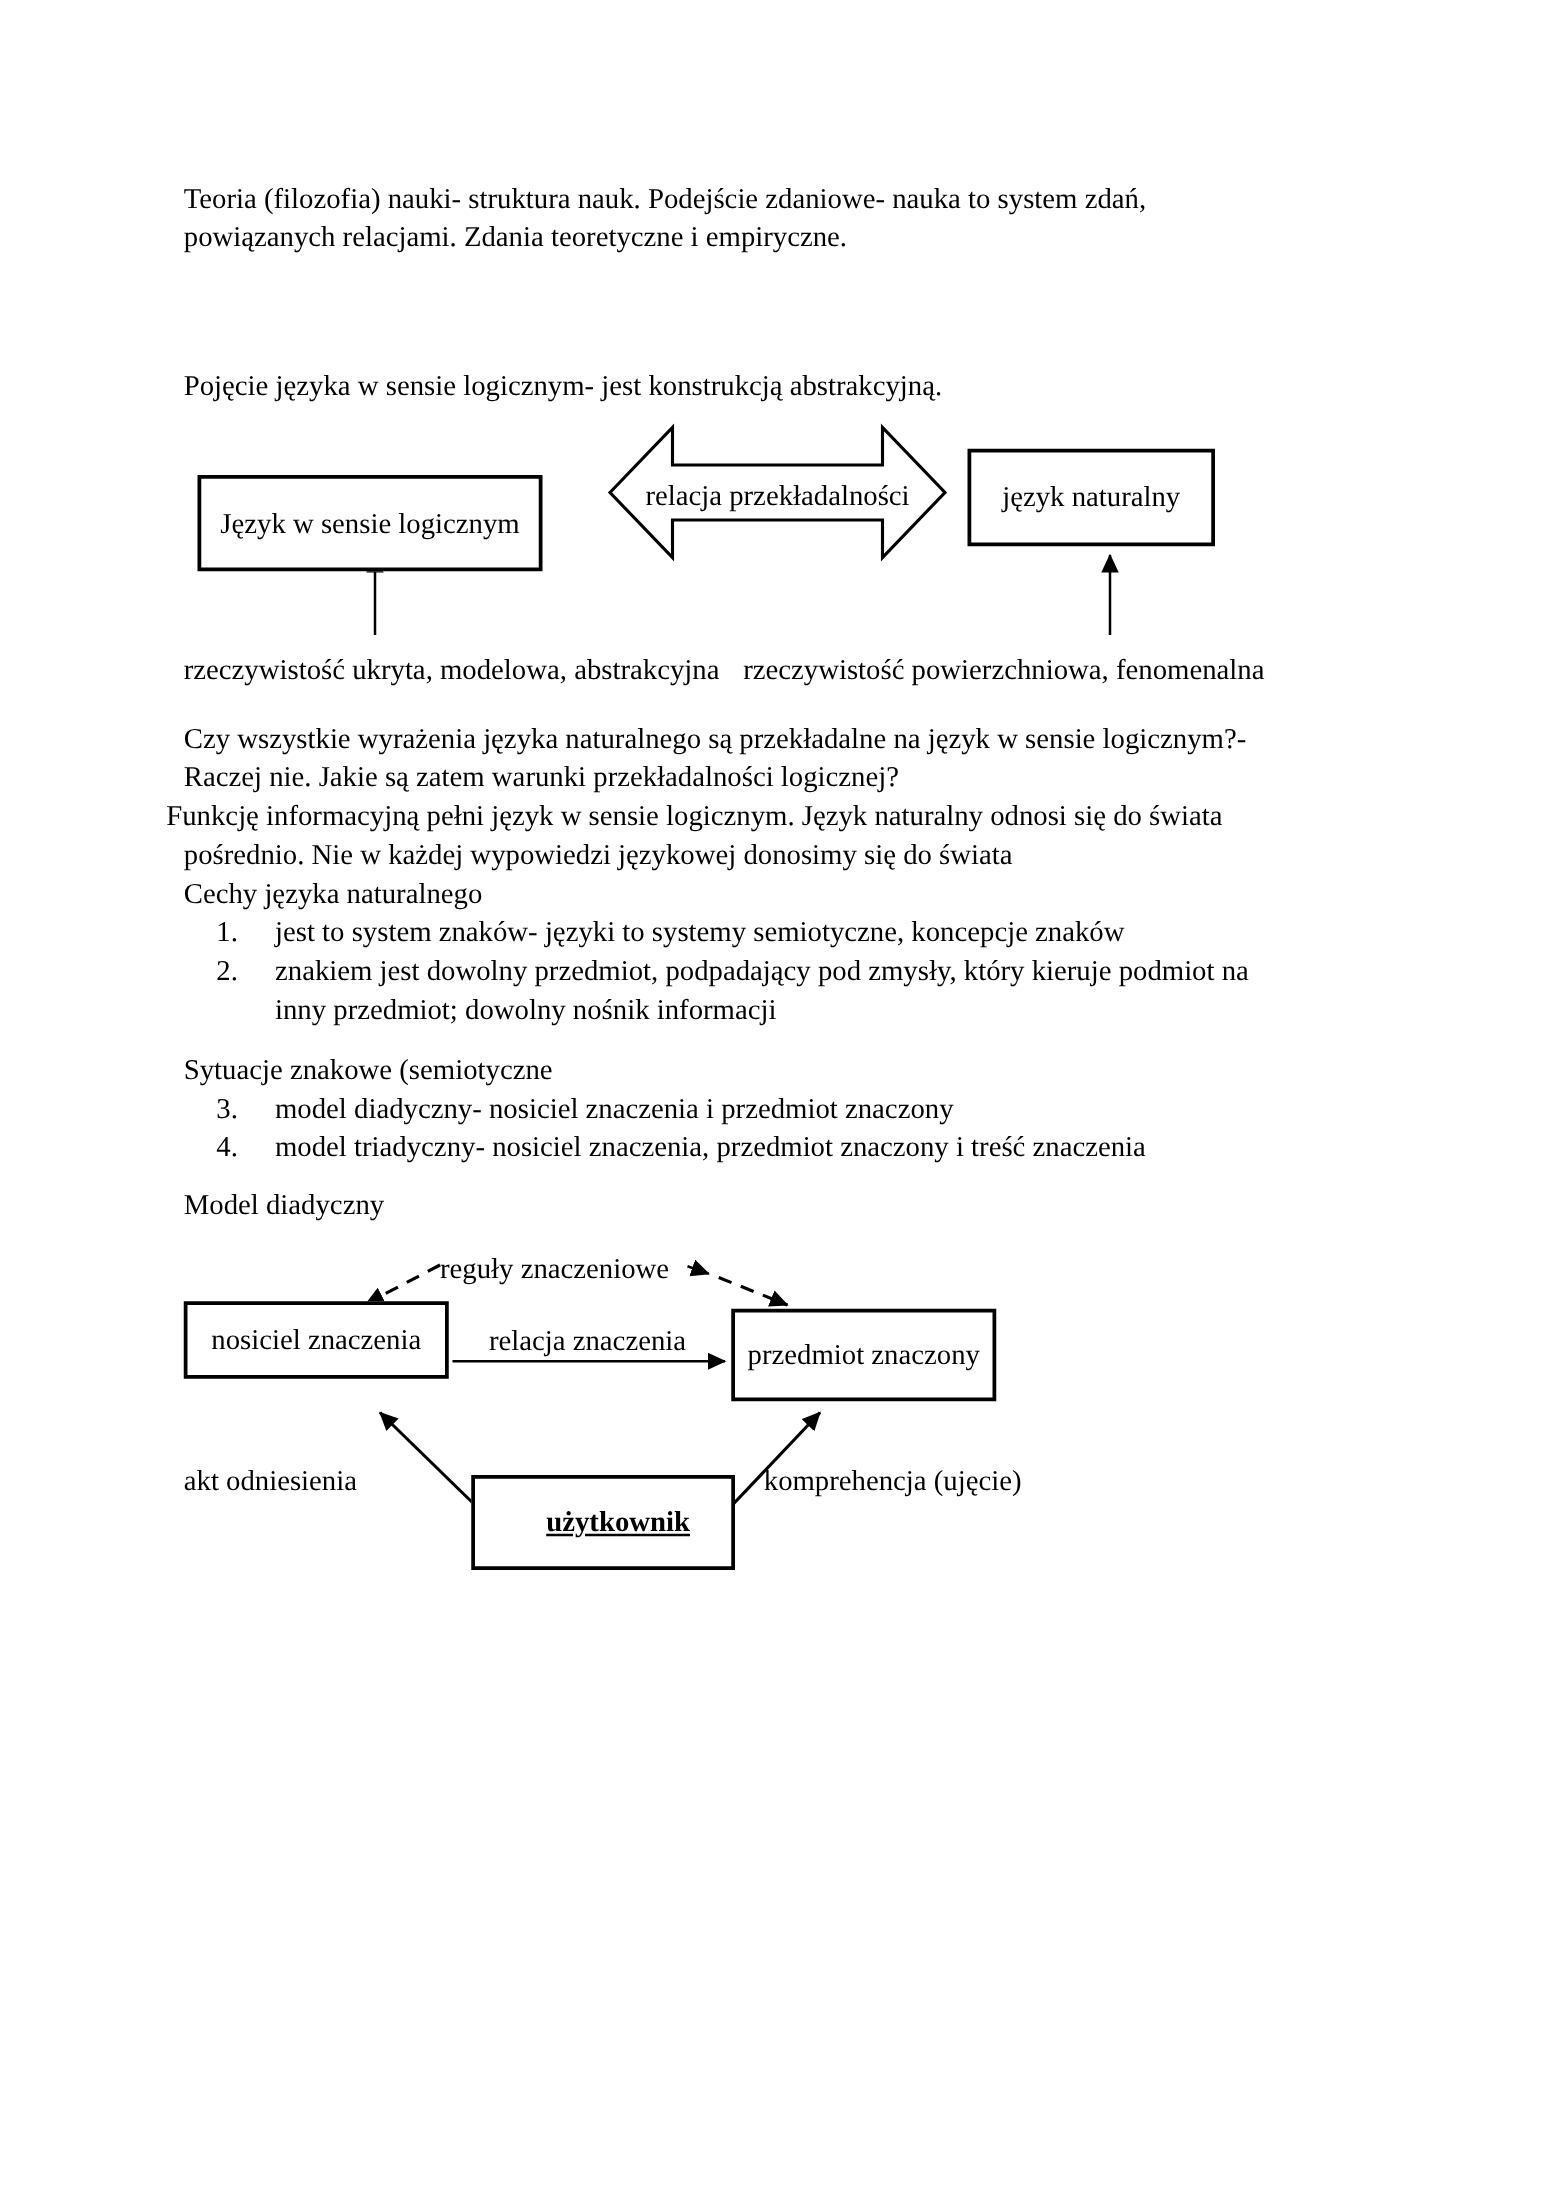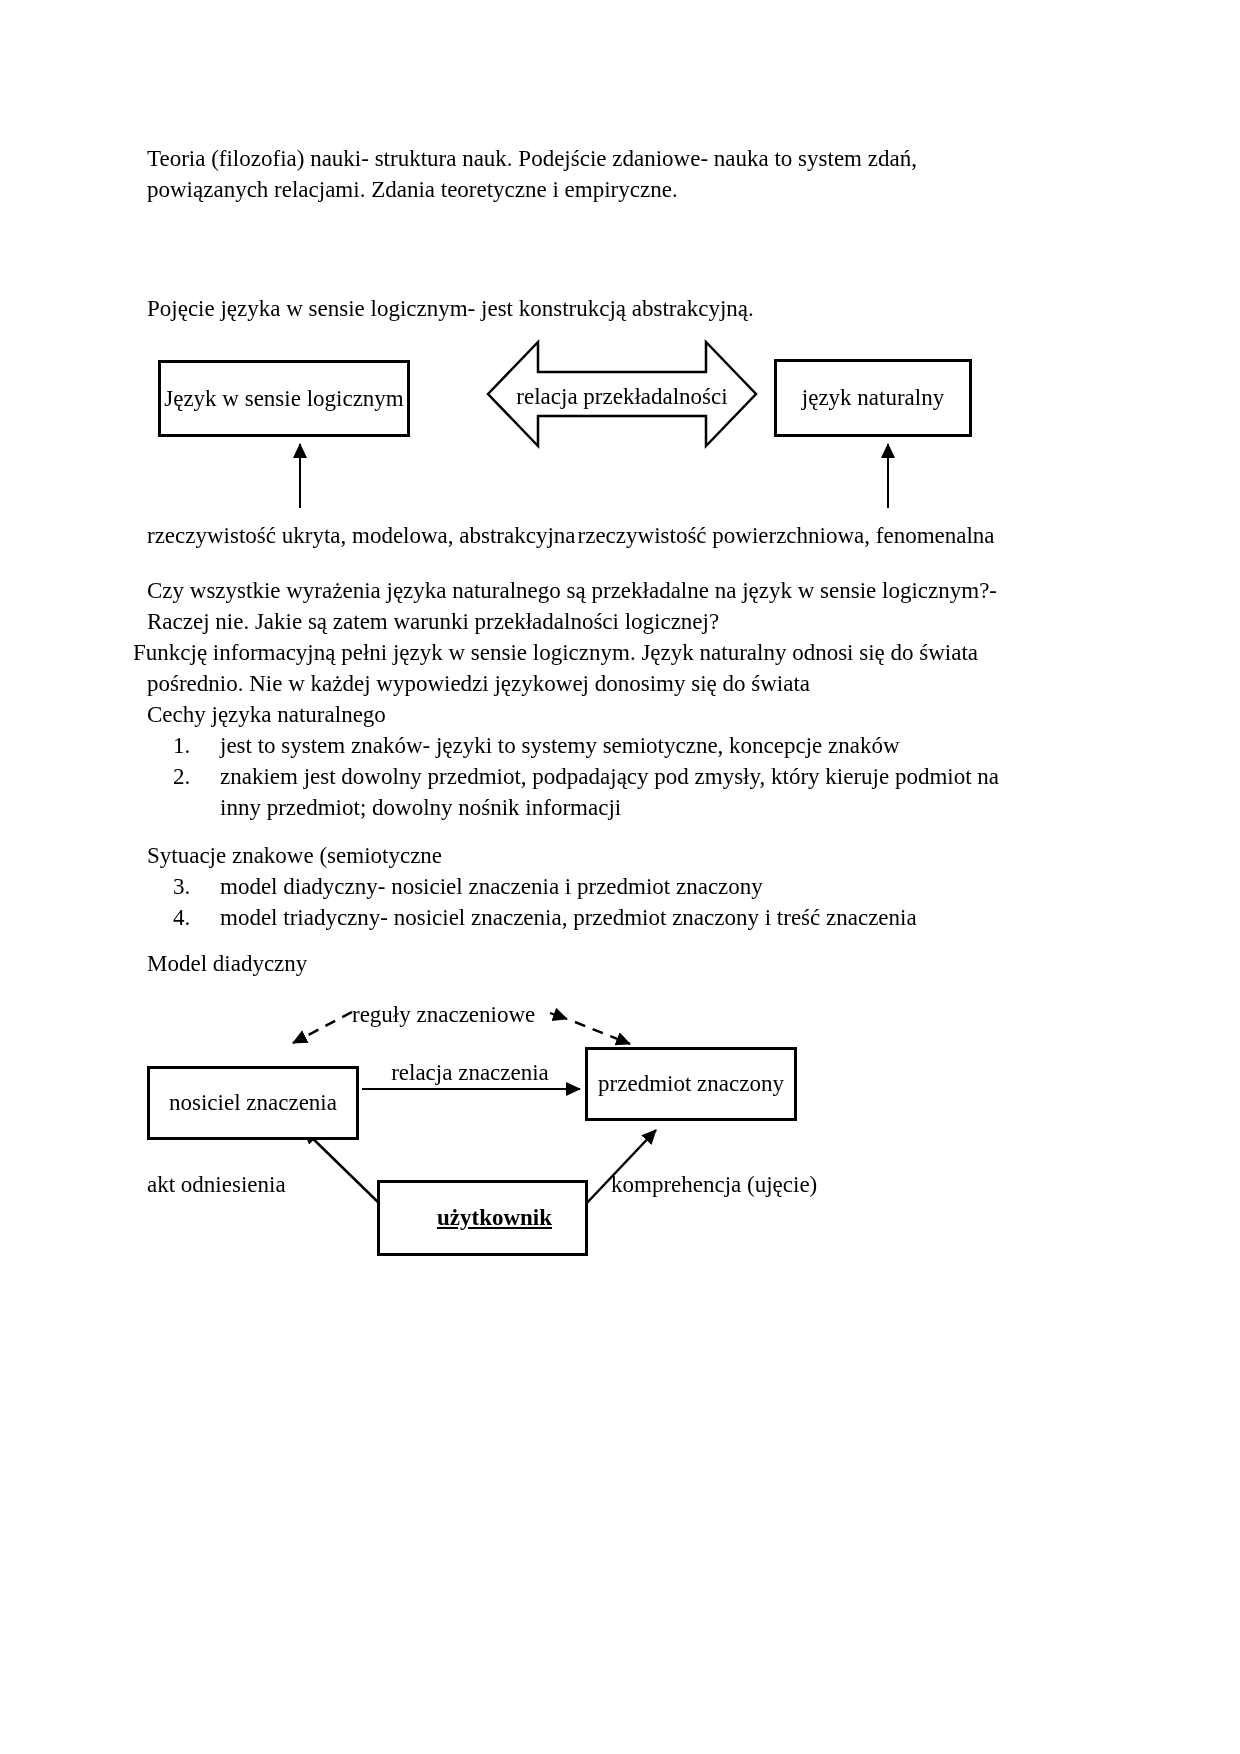--- a/index.html
+++ b/index.html
@@ -17,21 +17,21 @@
     position:absolute;
     box-sizing:border-box;
     border:3px solid #000;
     background:#fff;
     display:flex;align-items:center;justify-content:center;
     font-size:23px;
     z-index:2;
     white-space:nowrap;
   }
   .listrow .num{display:inline-block;width:47px;}
-  .caption span + span{margin-left:2px;text-align:center;}
+  .caption span + span{margin-left:19px;text-align:center;}
   #arrow-layer{position:absolute;left:0;top:0;z-index:1;pointer-events:none;}
   .arrow-label{z-index:3;text-align:center;}
   .user-text{font-weight:bold;text-decoration:underline;margin-left:24px;}
 </style>
 </head>
 <body>
 
 <div class="page">
 
   <svg id="arrow-layer" width="1240" height="1754" viewBox="0 0 1240 1754">
@@ -54,21 +54,21 @@
 
     <line x1="382" y1="1206" x2="304" y2="1130" stroke="#000" stroke-width="2.5" marker-end="url(#ah)"></line>
     <line x1="584" y1="1206" x2="656" y2="1130" stroke="#000" stroke-width="2.5" marker-end="url(#ah)"></line>
   </svg>
 
   <div class="abs" style="left:147px;top:143px">Teoria (filozofia) nauki- struktura nauk. Podejście zdaniowe- nauka to system zdań,</div>
   <div class="abs" style="left:147px;top:293px">Pojęcie języka w sensie logicznym- jest konstrukcją abstrakcyjną.</div>
 
   <div class="abs" style="left:147px;top:174px">powiązanych relacjami. Zdania teoretyczne i empiryczne.</div>
 
-  <div class="dbox" style="left:158px;top:360px;width:252px;height:77px">Język w sensie logicznym</div>
+  <div class="dbox" style="left:158px;top:380px;width:276px;height:77px">Język w sensie logicznym</div>
 
   <div class="abs arrow-label" style="left:478px;top:381px;width:288px">relacja przekładalności</div>
 
   <div class="dbox" style="left:774px;top:359px;width:198px;height:78px">język naturalny</div>
 
   <div class="abs caption" style="left:147px;top:520px">
     <span>rzeczywistość ukryta, modelowa, abstrakcyjna</span><span>rzeczywistość powierzchniowa, fenomenalna</span>
   </div>
 
   <div class="abs" style="left:147px;top:575px">Czy wszystkie wyrażenia języka naturalnego są przekładalne na język w sensie logicznym?-</div>
@@ -93,21 +93,21 @@
     <span class="num">3.</span><span>model diadyczny- nosiciel znaczenia i przedmiot znaczony</span>
   </div>
   <div class="abs listrow" style="left:173px;top:902px">
     <span class="num">4.</span><span>model triadyczny- nosiciel znaczenia, przedmiot znaczony i treść znaczenia</span>
   </div>
 
   <div class="abs" style="left:147px;top:948px">Model diadyczny</div>
 
   <div class="abs" style="left:352px;top:999px">reguły znaczeniowe</div>
 
-  <div class="dbox" style="left:147px;top:1066px;width:212px;height:74px">nosiciel znaczenia</div>
+  <div class="dbox" style="left:147px;top:1041px;width:212px;height:62px">nosiciel znaczenia</div>
 
   <div class="abs arrow-label" style="left:359px;top:1057px;width:222px">relacja znaczenia</div>
 
   <div class="dbox" style="left:585px;top:1047px;width:212px;height:74px">przedmiot znaczony</div>
 
   <div class="abs" style="left:147px;top:1169px">akt odniesienia</div>
 
   <div class="abs" style="left:611px;top:1169px">komprehencja (ujęcie)</div>
 
   <div class="dbox" style="left:377px;top:1180px;width:211px;height:76px">

